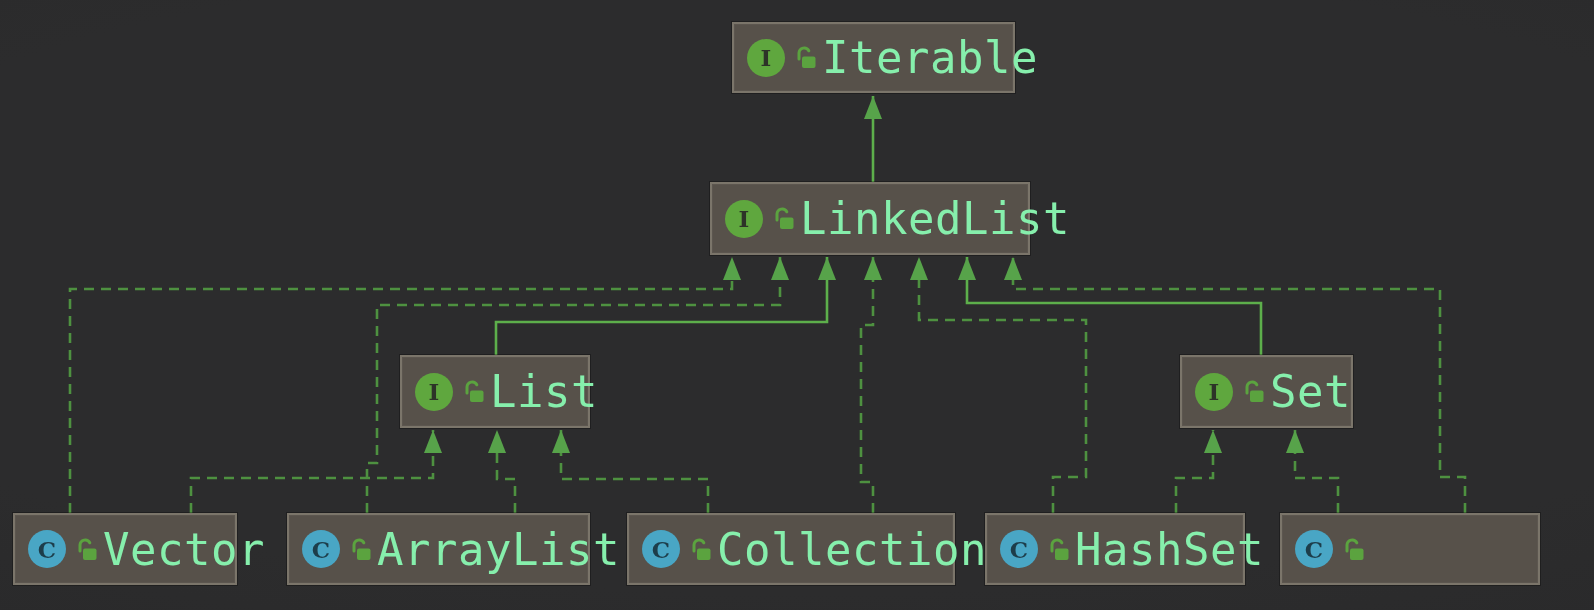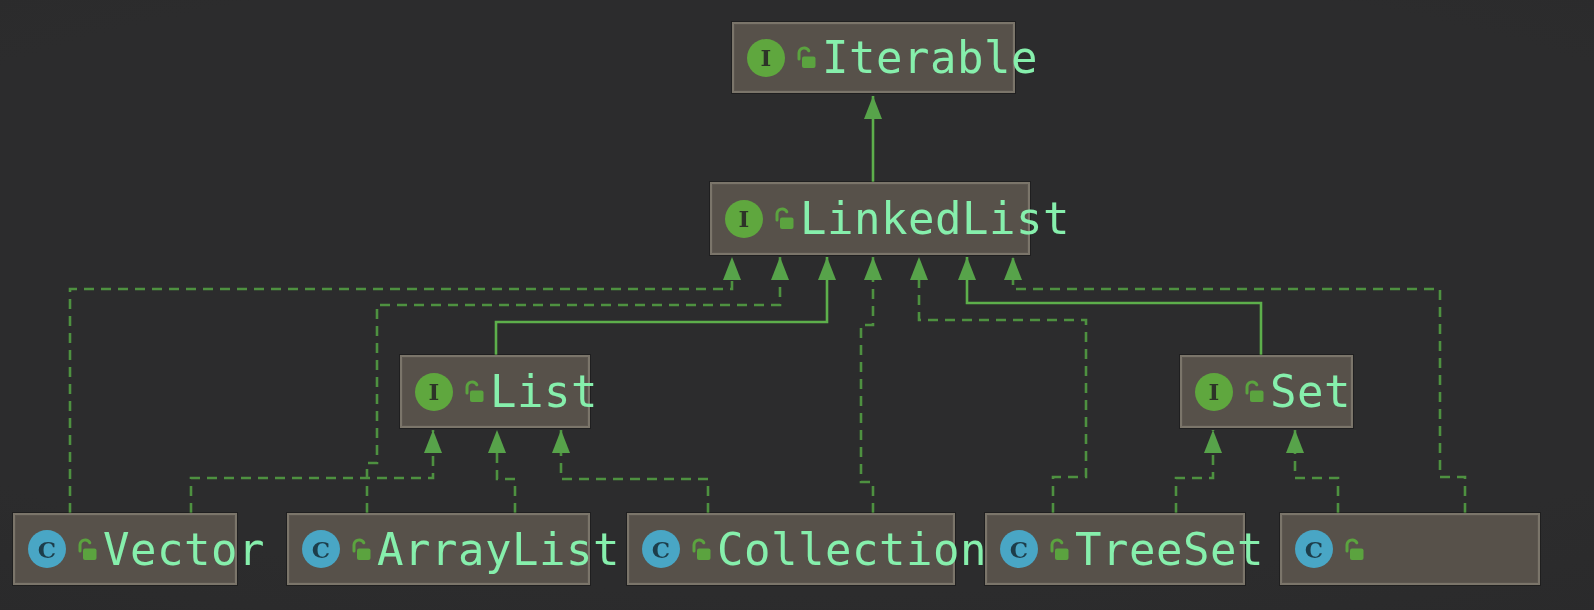--- a/index.html
+++ b/index.html
@@ -145,21 +145,21 @@
       <div class="node" style="left: 985px; top: 513px; width: 260px; height: 72px;">
     <span class="type-icon class">
           <span class="letter">C</span>
         </span>
     <span class="lock-icon">
       <svg width="24" height="27" viewBox="0 0 24 27">
         <path d="M5 15 v-6 a5.2 5.2 0 0 1 9.8 -2.2" fill="none" stroke="#5ba33f" stroke-width="3" stroke-linecap="round"></path>
         <rect x="8" y="12.5" width="13.5" height="11.5" rx="2" fill="#5ba33f"></rect>
       </svg>
     </span>
-    <span class="label">TreeSet</span>
+    <span class="label">HashSet</span>
   </div>
       <div class="node" style="left: 1280px; top: 513px; width: 260px; height: 72px;">
     <span class="type-icon class">
           <span class="letter">C</span>
         </span>
     <span class="lock-icon">
       <svg width="24" height="27" viewBox="0 0 24 27">
         <path d="M5 15 v-6 a5.2 5.2 0 0 1 9.8 -2.2" fill="none" stroke="#5ba33f" stroke-width="3" stroke-linecap="round"></path>
         <rect x="8" y="12.5" width="13.5" height="11.5" rx="2" fill="#5ba33f"></rect>
       </svg>

